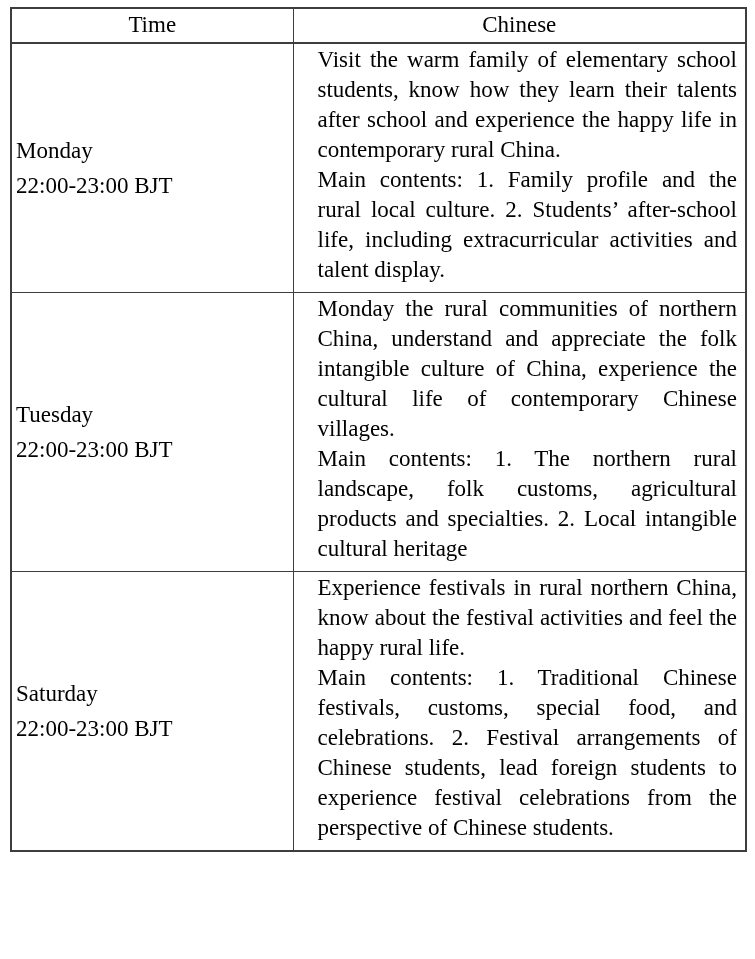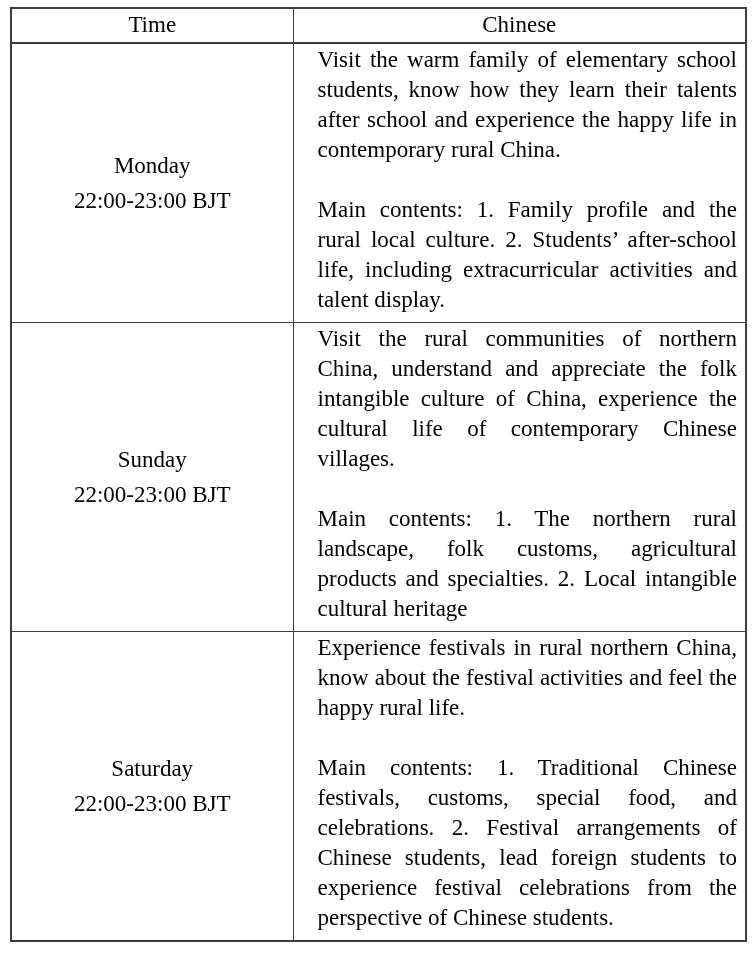--- a/index.html
+++ b/index.html
@@ -39,37 +39,36 @@
   }
   thead th{
     font-weight:normal;
     font-size:23px;
     line-height:28px;
     text-align:center;
     padding:2px 4px 3px 4px;
     border-bottom-width:2px;
   }
   td.time-cell{
-    text-align:center;
+    text-align:left;
     font-size:23px;
     line-height:35px;
     padding:4px;
   }
   td.content-cell{
     font-size:23px;
     line-height:30px;
     text-align:justify;
     padding:1px 8px 7px 24px;
     vertical-align:top;
   }
   td.content-cell p{
     margin:0;
   }
   td.content-cell p + p{
-    margin-top:30px; 
   }
 </style>
 </head>
 <body>
 
 <div class="page">
   <table class="schedule">
     <colgroup>
       <col class="time-col">
       <col class="content-col">
@@ -86,25 +85,25 @@
           <div>Monday</div>
           <div>22:00-23:00 BJT</div>
         </td>
         <td class="content-cell">
           <p>Visit the warm family of elementary school students, know how they learn their talents after school and experience the happy life in contemporary rural China.</p>
           <p>Main contents: 1. Family profile and the rural local culture. 2. Students’ after-school life, including extracurricular activities and talent display.</p>
         </td>
       </tr>
       <tr>
         <td class="time-cell">
-          <div>Sunday</div>
+          <div>Tuesday</div>
           <div>22:00-23:00 BJT</div>
         </td>
         <td class="content-cell">
-          <p>Visit the rural communities of northern China, understand and appreciate the folk intangible culture of China, experience the cultural life of contemporary Chinese villages.</p>
+          <p>Monday the rural communities of northern China, understand and appreciate the folk intangible culture of China, experience the cultural life of contemporary Chinese villages.</p>
           <p>Main contents: 1. The northern rural landscape, folk customs, agricultural products and specialties. 2. Local intangible cultural heritage</p>
         </td>
       </tr>
       <tr>
         <td class="time-cell">
           <div>Saturday</div>
           <div>22:00-23:00 BJT</div>
         </td>
         <td class="content-cell">
           <p>Experience festivals in rural northern China, know about the festival activities and feel the happy rural life.</p>

